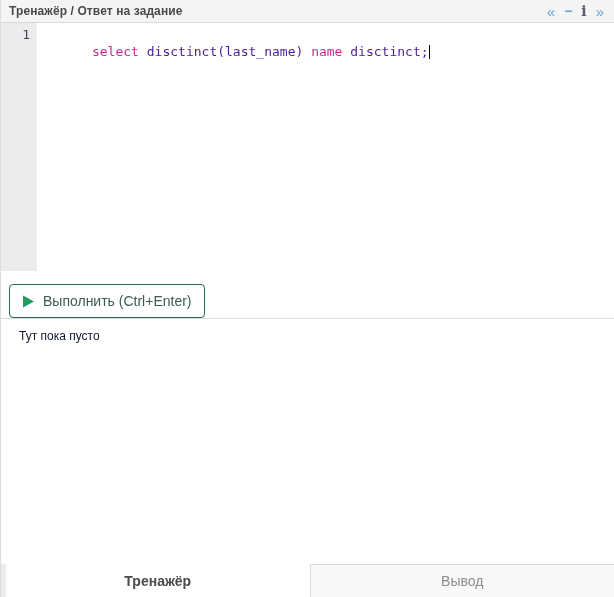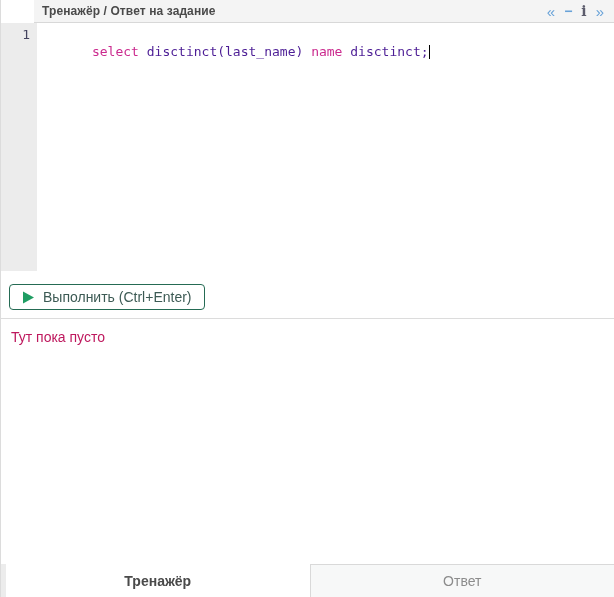--- a/index.html
+++ b/index.html
@@ -19,21 +19,20 @@
 
   
   .header {
     height: 23px;
     flex: 0 0 23px;
     background: #f4f4f4;
     border-bottom: 1px solid #d8d8d8;
     display: flex;
     align-items: center;
     padding: 0 10px 0 8px;
-    margin-left: 33px;
   }
   .header-title {
     font-size: 12px;
     font-weight: bold;
     color: #4a4a4a;
     letter-spacing: 0.1px;
   }
   .header-spacer { flex: 1; }
   .header-icons { display: flex; align-items: center; gap: 9px; }
   .hicon {
@@ -93,21 +92,21 @@
     padding: 13px 0 0 8px;
   }
   .btn {
     display: inline-flex;
     align-items: center;
     gap: 8px;
     background: #ffffff;
     border-radius: 4px;
     font-size: 14px;
     padding: 5px 12px;
-    height: 26px;
+    height: 34px;
     cursor: pointer;
     font-family: "Liberation Sans", sans-serif;
   }
   .btn-run {
     border: 1px solid #256b54;
     color: #3c5a54;
   }
   .btn-submit {
     border: 1px solid #f2c53d;
     color: #eeb911;
@@ -115,22 +114,23 @@
   .icon-svg { display: inline-block; width: 13px; height: 13px; }
 
   
   .result {
     flex: 1;
     border-top: 1px solid #dcdcdc;
     padding: 10px 10px;
     background: #ffffff;
   }
   .result-placeholder {
-    color: #be185d;
-    font-size: 14px;
+    color: #0f172a;
+    font-size: 12px;
+    margin-left: 8px;
   }
 
   
   .tabbar {
     flex: 0 0 33px;
     display: flex;
     background: #ececec;
   }
   .tab {
     flex: 1;
@@ -191,17 +191,17 @@
 
   <div class="result">
     <div class="result-placeholder">Тут пока пусто</div>
   </div>
 
   <div class="tabbar">
     <div class="tab tab-active">
       <span>Тренажёр</span>
     </div>
     <div class="tab tab-inactive">
-      <span>Ответ</span>
+      <span>Вывод</span>
     </div>
   </div>
 
 </div>
 
 </body></html>

